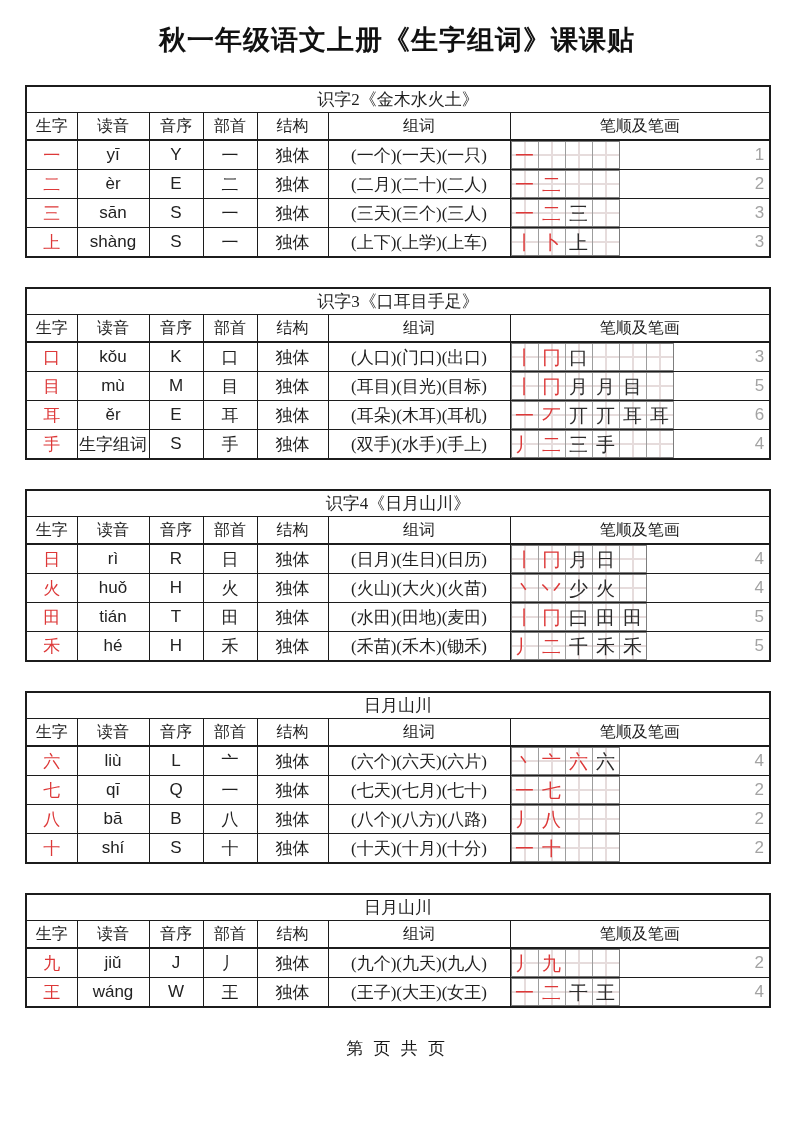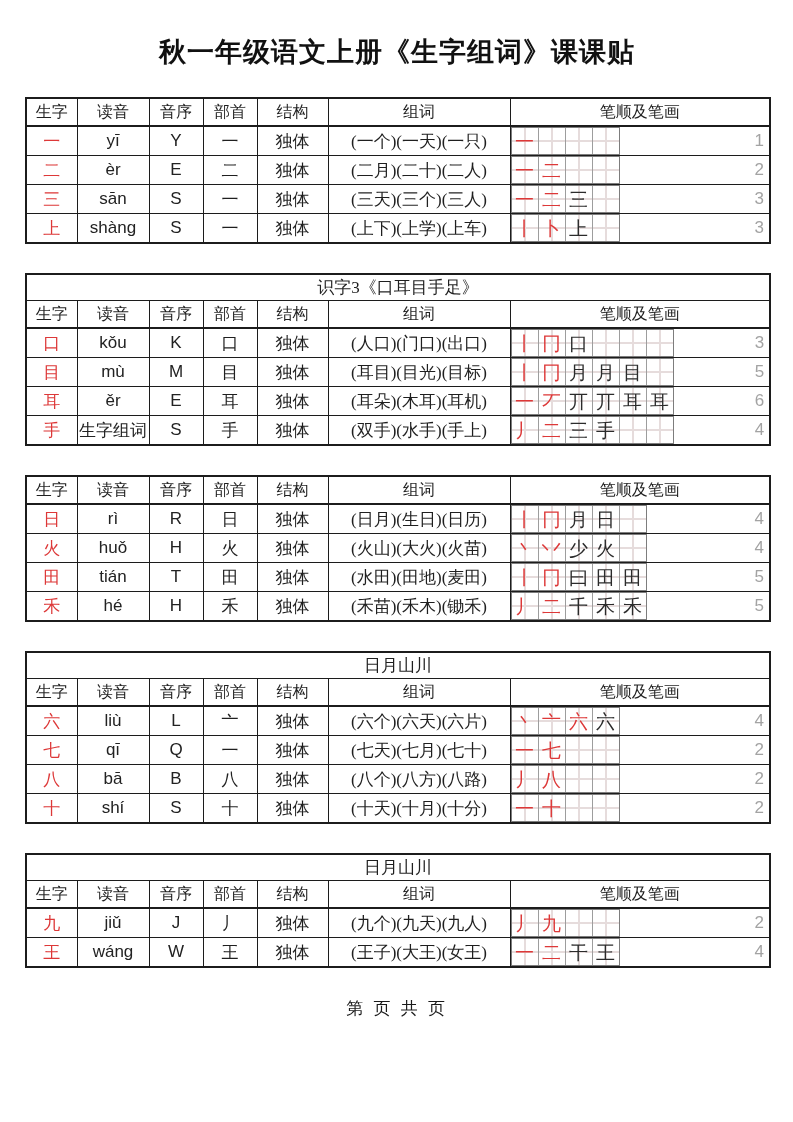--- a/index.html
+++ b/index.html
@@ -2,21 +2,21 @@
 <html><head>
 <meta charset="utf-8">
 <style>
   html,body{margin:0;padding:0;background:#ffffff;}
   body{
     width:793px;height:1122px;
     color:#1f1f1f;
     font-family:"Liberation Serif",serif;
     -webkit-font-smoothing:antialiased;
   }
-  .page{box-sizing:border-box;width:793px;padding:24px 24px 0 25px;}
+  .page{box-sizing:border-box;width:793px;padding:12px 24px 0 25px;}
   .title{
     text-align:center;
     font-family:"Liberation Sans",sans-serif;
     font-weight:bold;
     font-size:27px;
     letter-spacing:1px;
     margin:10px 0 27px 0;
     color:#111;
   }
   table.ws{
@@ -97,20 +97,23 @@
         <colgroup>
           <col style="width: 51px;">
           <col style="width: 72px;">
           <col style="width: 54px;">
           <col style="width: 54px;">
           <col style="width: 71px;">
           <col style="width: 182px;">
           <col style="width: 260px;">
         </colgroup>
         <tbody>
+          <tr>
+            <td colspan="7" class="section-cell">识字2《金木水火土》</td>
+          </tr>
           <tr class="hdr">
             <td>生字</td>
             <td>读音</td>
             <td>音序</td>
             <td>部首</td>
             <td>结构</td>
             <td>组词</td>
             <td>笔顺及笔画</td>
           </tr>
           <tr class="data">
@@ -358,20 +361,23 @@
         <colgroup>
           <col style="width: 51px;">
           <col style="width: 72px;">
           <col style="width: 54px;">
           <col style="width: 54px;">
           <col style="width: 71px;">
           <col style="width: 182px;">
           <col style="width: 260px;">
         </colgroup>
         <tbody>
+          <tr>
+            <td colspan="7" class="section-cell">识字4《日月山川》</td>
+          </tr>
           <tr class="hdr">
             <td>生字</td>
             <td>读音</td>
             <td>音序</td>
             <td>部首</td>
             <td>结构</td>
             <td>组词</td>
             <td>笔顺及笔画</td>
           </tr>
           <tr class="data">

